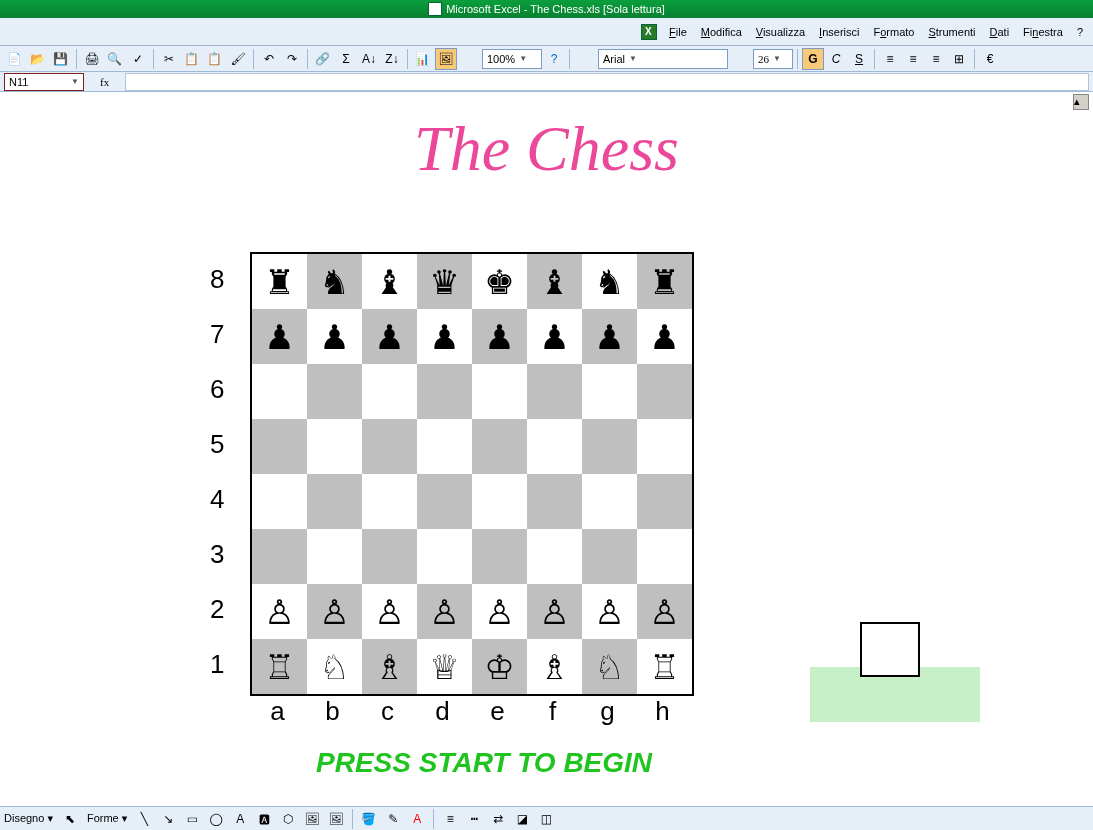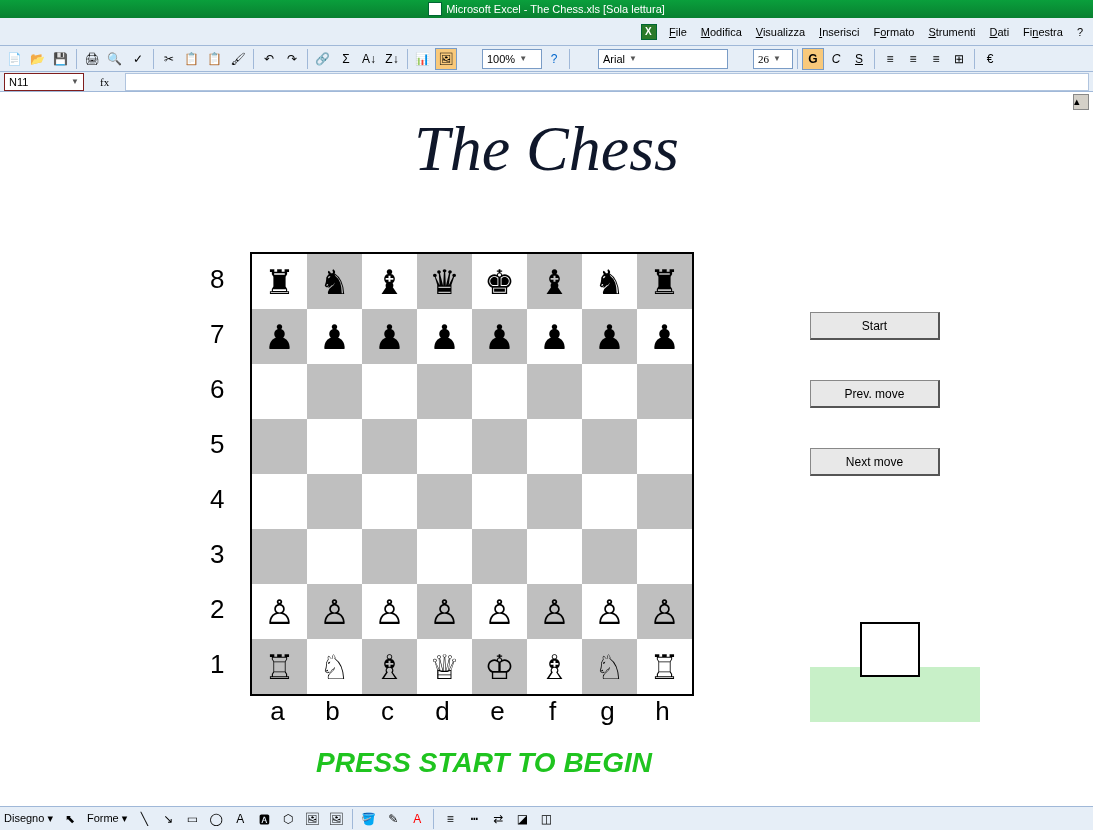--- a/index.html
+++ b/index.html
@@ -82,21 +82,21 @@
 }
 .title-text {
   position: absolute;
   top: 20px;
   left: 0;
   width: 100%;
   text-align: center;
   font-family: "Brush Script MT", cursive;
   font-size: 64px;
   font-style: italic;
-  color: #0f172a;
+  color: #ec4899;
 }
 .board-container {
   position: absolute;
   top: 160px;
   left: 250px;
 }
 .board {
   border: 2px solid #000;
   display: grid;
   grid-template-columns: repeat(8, 55px);
@@ -346,25 +346,20 @@
         <div>d</div>
       <div>e</div>
         <div>f</div>
       <div>g</div>
         <div>h</div>
     </div>
   </div>
 
   <div class="instruction">PRESS START TO BEGIN</div>
 
-  <div class="side-buttons">
-    <button class="excel-btn">Start</button>
-    <button class="excel-btn">Prev. move</button>
-    <button class="excel-btn">Next move</button>
-  </div>
 
   <div class="green-box"></div>
   <div class="captured-box"></div>
 
   <div class="scroll-corner" style="top:2px;">▴</div>
 </div>
 
 <div class="bottom-toolbar">
   <span style="padding:2px 4px;"><span>Disegno</span> ▾</span>
   <div class="tbtn">⬉</div>

